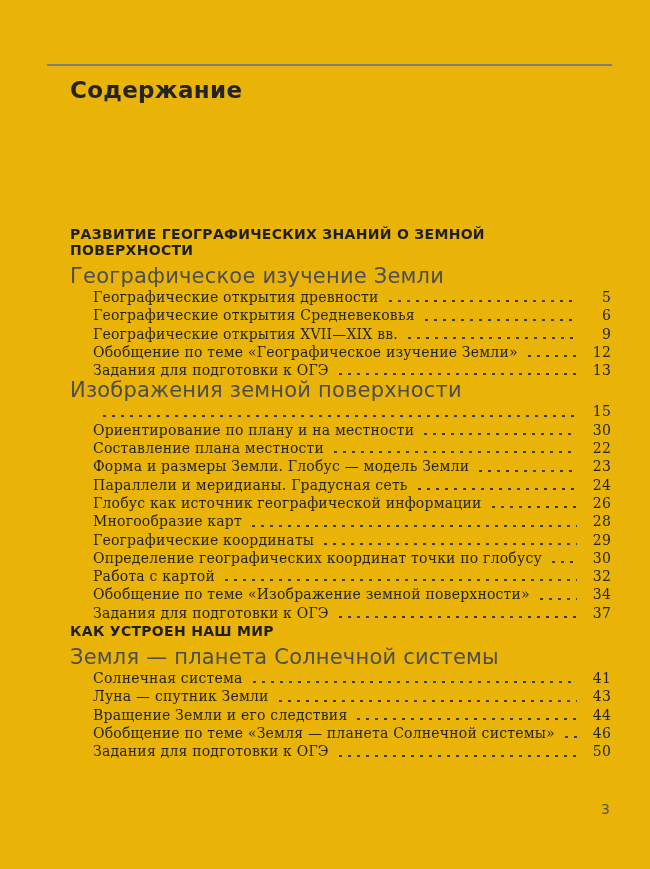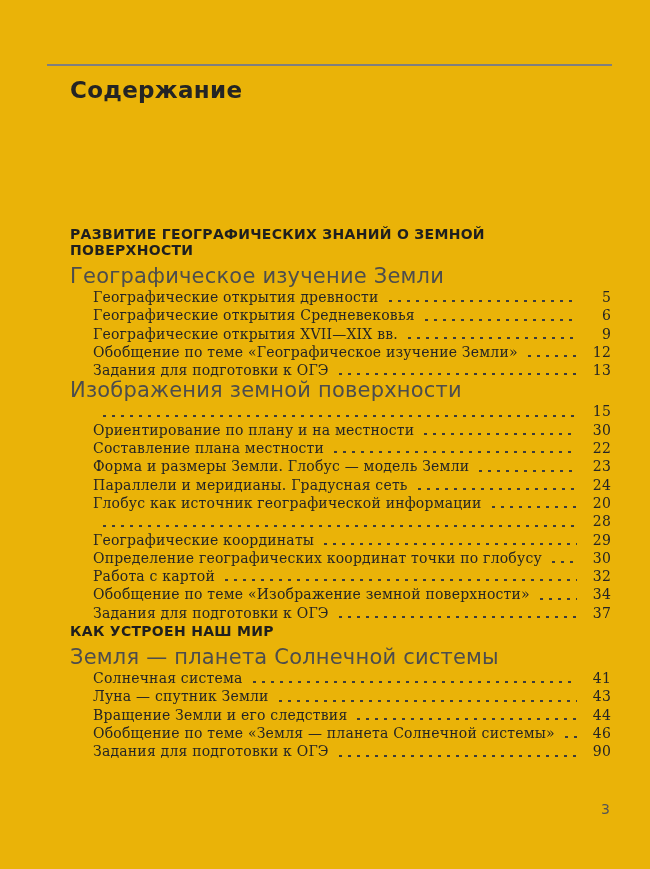--- a/index.html
+++ b/index.html
@@ -161,23 +161,24 @@
                 <span class="entry-page">23</span>
               </div>
               <div class="entry">
                 <span class="entry-label">Параллели и меридианы. Градусная сеть</span>
                 <span class="leader"></span>
                 <span class="entry-page">24</span>
               </div>
               <div class="entry">
                 <span class="entry-label">Глобус как источник географической информации</span>
                 <span class="leader"></span>
-                <span class="entry-page">20</span>
-              </div>
-              <div class="entry">
+                <span class="entry-page">26</span>
+              </div>
+              <div class="entry">
+                <span class="entry-label">Многообразие карт</span>
                 <span class="leader"></span>
                 <span class="entry-page">28</span>
               </div>
               <div class="entry">
                 <span class="entry-label">Географические координаты</span>
                 <span class="leader"></span>
                 <span class="entry-page">29</span>
               </div>
               <div class="entry">
                 <span class="entry-label">Определение географических координат точки по глобусу</span>
@@ -223,21 +224,21 @@
                 <span class="entry-page">44</span>
               </div>
               <div class="entry">
                 <span class="entry-label">Обобщение по теме «Земля — планета Солнечной системы»</span>
                 <span class="leader"></span>
                 <span class="entry-page">46</span>
               </div>
               <div class="entry">
                 <span class="entry-label">Задания для подготовки к ОГЭ</span>
                 <span class="leader"></span>
-                <span class="entry-page">90</span>
+                <span class="entry-page">50</span>
               </div>
             </div>
           </div>
         </div>
       </div>
   </div>
   <div class="folio">3</div>
 </div>
 
 </body></html>

